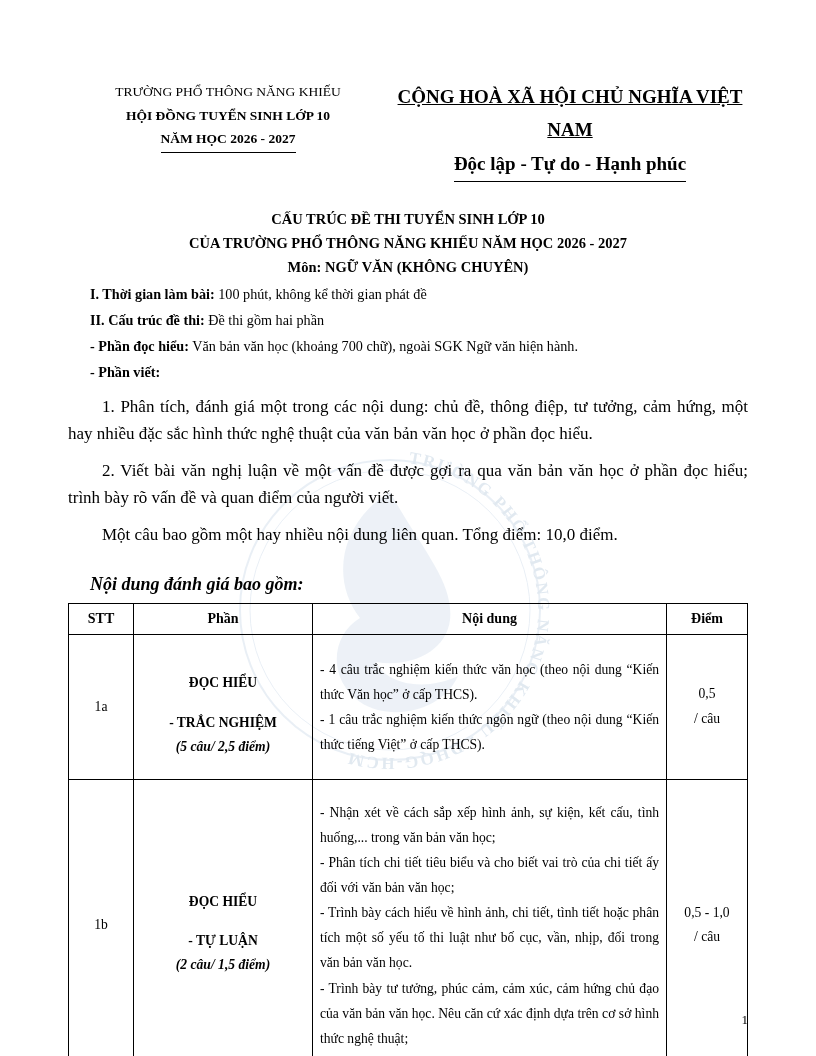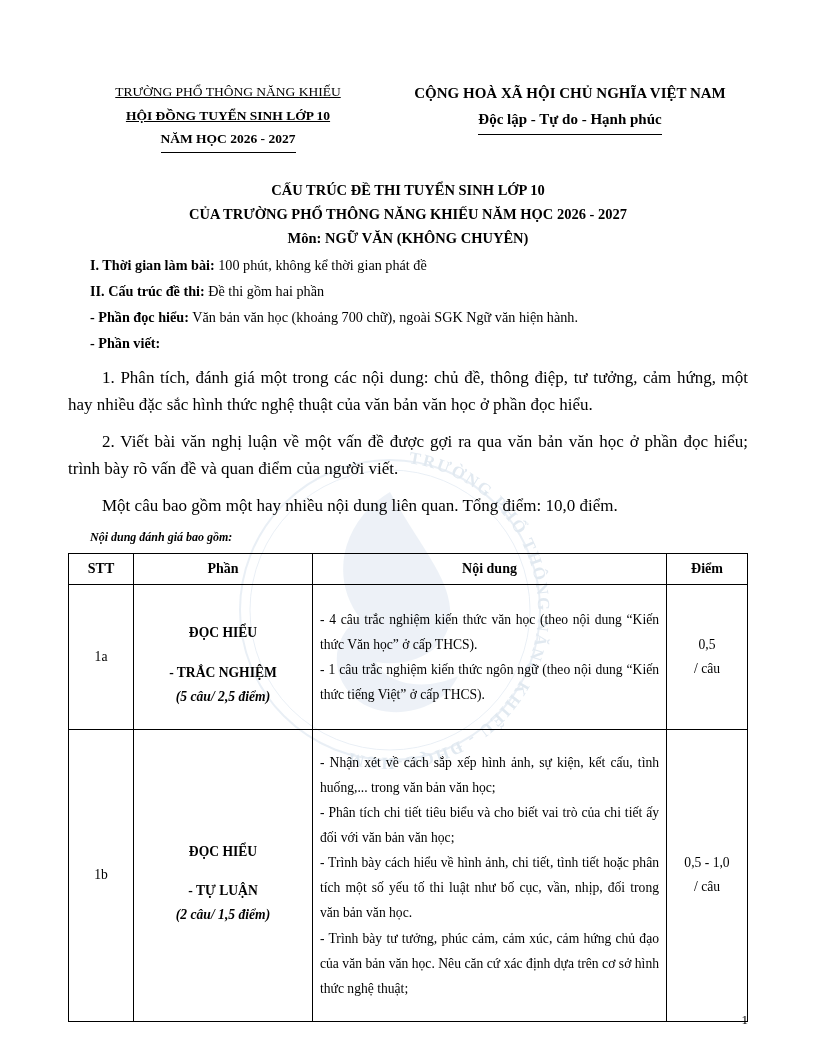--- a/index.html
+++ b/index.html
@@ -42,28 +42,28 @@
     flex-direction: row;
     align-items: flex-start;
     justify-content: flex-start;
     margin-top: 8px;
   }
   .header-left {
     width: 320px;
     text-align: center;
     font-size: 13.5px;
     line-height: 1.75;
-    text-decoration: underline;
   }
   .header-right {
     flex: 1;
     text-align: center;
-    font-size: 15px;
+    font-size: 19px;
     line-height: 1.75;
     padding-left: 4px;
+    text-decoration: underline;
   }
   .bold { font-weight: bold; }
   .ul-line {
     display: inline-block;
     border-bottom: 1px solid #000;
     padding-bottom: 1px;
   }
   .title-block {
     text-align: center;
     margin-top: 26px;
@@ -85,23 +85,23 @@
     margin-top: 3px;
     font-size: 14.2px;
     line-height: 1.62;
     padding-left: 22px;
   }
   .italic-bold {
     font-style: italic;
     font-weight: bold;
   }
   .note-line {
-    margin-top: 11px;
+    margin-top: 26px;
     padding-left: 22px;
-    font-size: 12px;
+    font-size: 18px;
   }
   table.structure {
     width: 100%;
     border-collapse: collapse;
     margin-top: 8px;
     font-size: 13.6px;
     background: transparent;
   }
   table.structure th, table.structure td {
     border: 1px solid #000;

